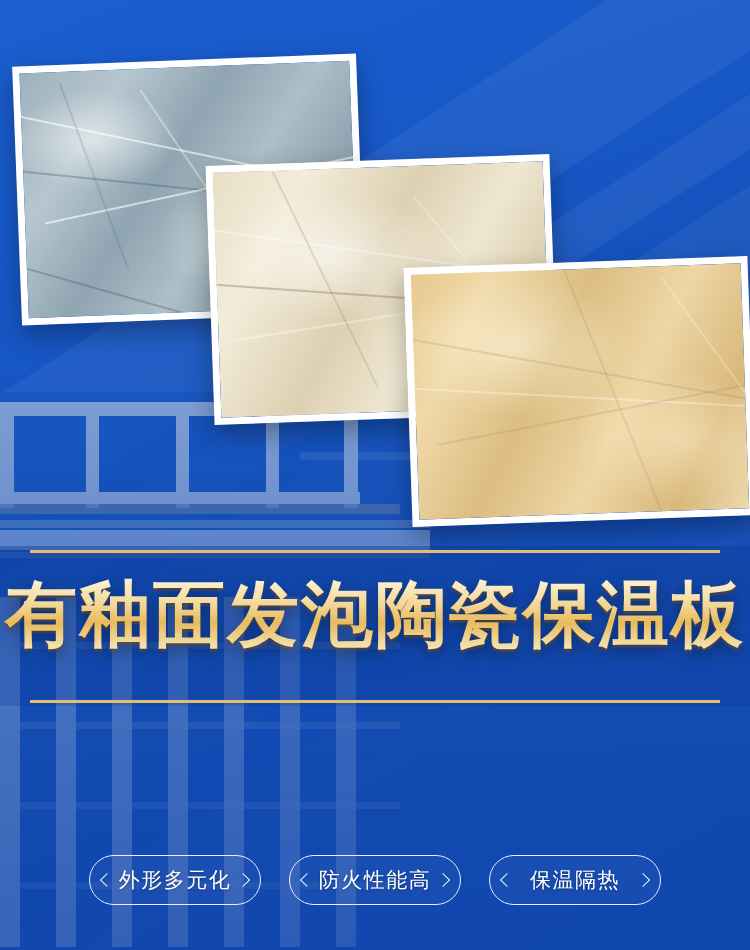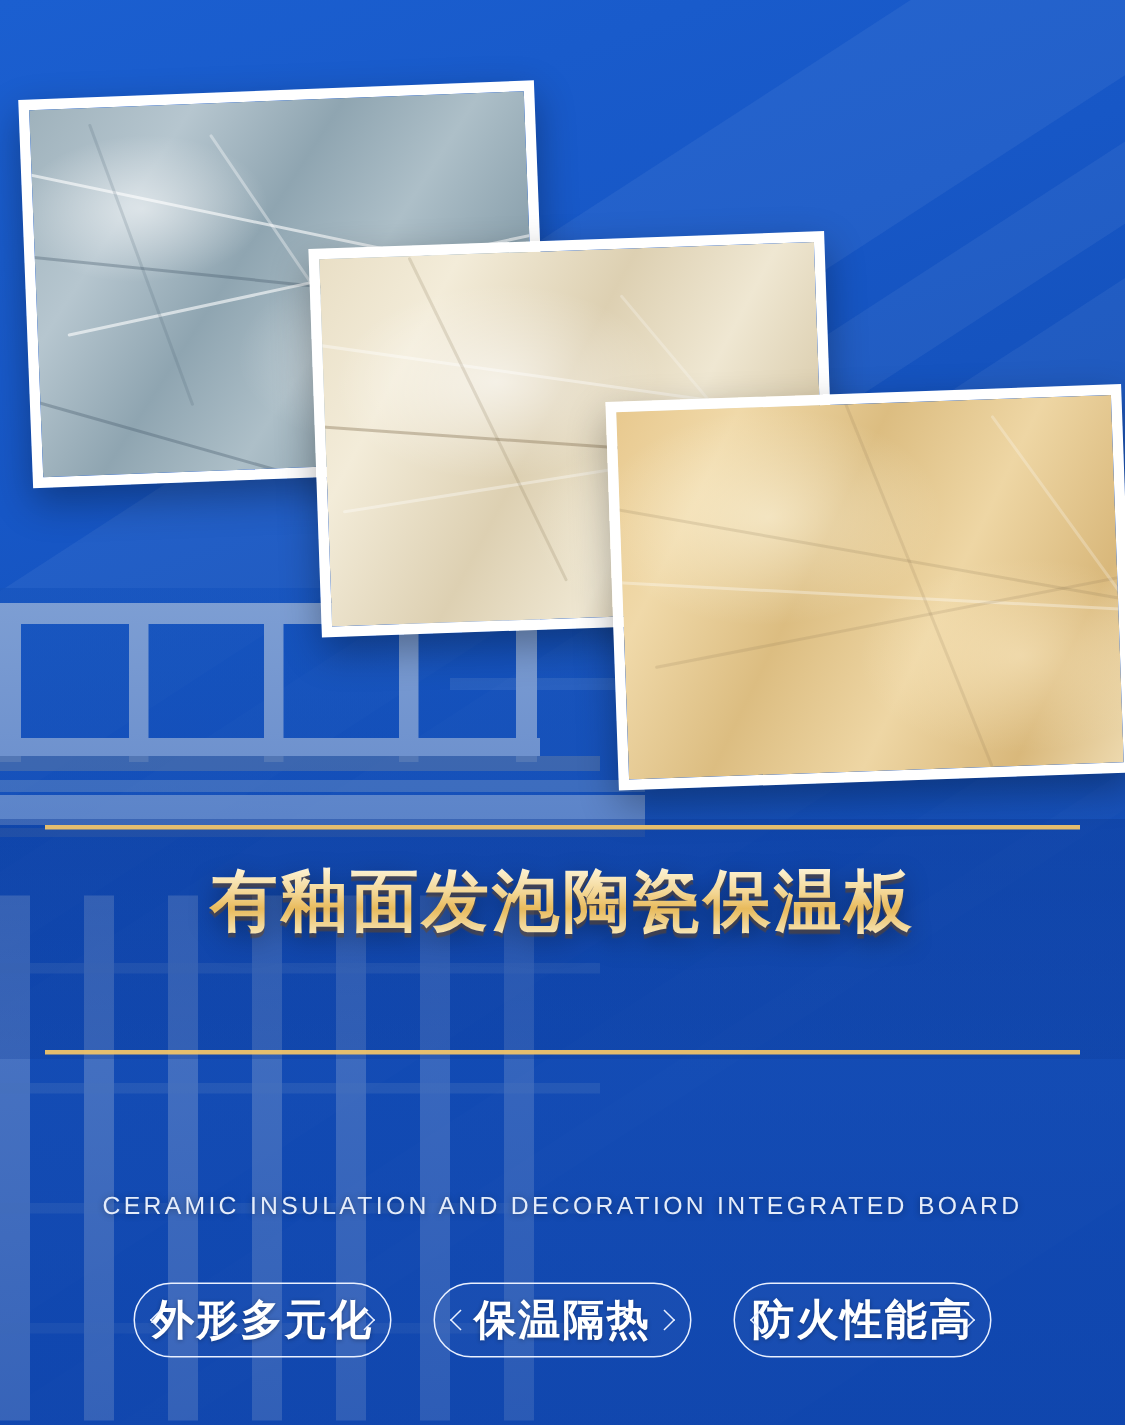--- a/index.html
+++ b/index.html
@@ -57,41 +57,41 @@
 
   
   .head-band{position:absolute;left:0;top:546px;width:750px;height:160px;
     background:linear-gradient(180deg,rgba(10,56,150,.40),rgba(10,56,150,.25));}
   .rule{position:absolute;left:30px;width:690px;height:3px;background:#f0c46a;opacity:.95;}
   .rule.top{top:550px;}
   .rule.bot{top:700px;}
 
   .headline{position:absolute;left:0;top:578px;width:750px;text-align:center;
     font-family:"DejaVu Sans","Liberation Sans",sans-serif;
-    font-size:45px;font-weight:bold;letter-spacing:2px;line-height:1;
+    font-size:72px;font-weight:bold;letter-spacing:2px;line-height:1;
     color:#f4d99a;
     background:linear-gradient(180deg,#fdf4d8 0%,#f3d694 38%,#e8ba5c 62%,#f7e6b7 100%);
     -webkit-background-clip:text;background-clip:text;-webkit-text-fill-color:transparent;
     filter:drop-shadow(0 3px 0 rgba(120,70,10,.45)) drop-shadow(0 5px 8px rgba(0,0,0,.35));}
 
   
   .subtitle{position:absolute;left:0;top:742px;width:750px;text-align:center;
     color:#ffffff;font-size:34px;letter-spacing:3px;font-weight:normal;
     font-family:"DejaVu Sans","Liberation Sans",sans-serif;
     text-shadow:0 2px 6px rgba(0,0,0,.35);}
   .subtitle-en{position:absolute;left:0;top:795px;width:750px;text-align:center;
     color:#e4ecfa;font-size:16.5px;letter-spacing:2.2px;
     text-shadow:0 1px 4px rgba(0,0,0,.35);}
 
   
   .pills{position:absolute;left:0;top:855px;width:750px;display:flex;justify-content:center;gap:28px;}
   .pill{position:relative;min-width:170px;height:48px;border:1.6px solid #e9f0ff;border-radius:26px;
-    display:flex;align-items:center;justify-content:center;color:#ffffff;font-size:28px;letter-spacing:1.5px;
+    display:flex;align-items:center;justify-content:center;color:#ffffff;font-size:21px;letter-spacing:1.5px;
     font-family:"DejaVu Sans","Liberation Sans",sans-serif;text-shadow:0 1px 3px rgba(0,0,0,.3);
-    background:rgba(255,255,255,.03);font-weight:bold;}
+    background:rgba(255,255,255,.03);}
   .pill::before,.pill::after{content:"";position:absolute;top:50%;width:9px;height:9px;
     border-top:1.6px solid #e9f0ff;border-right:1.6px solid #e9f0ff;}
   .pill::before{left:12px;transform:translateY(-50%) rotate(-135deg);}
   .pill::after{right:12px;transform:translateY(-50%) rotate(45deg);}
 </style>
 </head>
 <body>
 
 <div class="poster">
 
@@ -166,21 +166,20 @@
       <div class="vein d" style="left:150px;top:-10px;width:270px;transform:rotate(70deg);height:1.6px;opacity:.38;"></div>
       <div class="vein" style="left:250px;top:10px;width:230px;transform:rotate(56deg);opacity:.45;"></div>
     </div>
   </div>
 
   <div class="head-band"></div>
   <div class="rule top"></div>
   <div class="rule bot"></div>
   <div class="headline">有釉面发泡陶瓷保温板</div>
 
-  <div class="subtitle-en">CERAMIC INSULATION AND DECORATION INTEGRATED BOARD</div>
 
   <div class="pills">
     <div class="pill">外形多元化</div>
+    <div class="pill">防火性能高</div>
     <div class="pill">保温隔热</div>
-    <div class="pill">防火性能高</div>
   </div>
 
 </div>
 
 </body></html>

